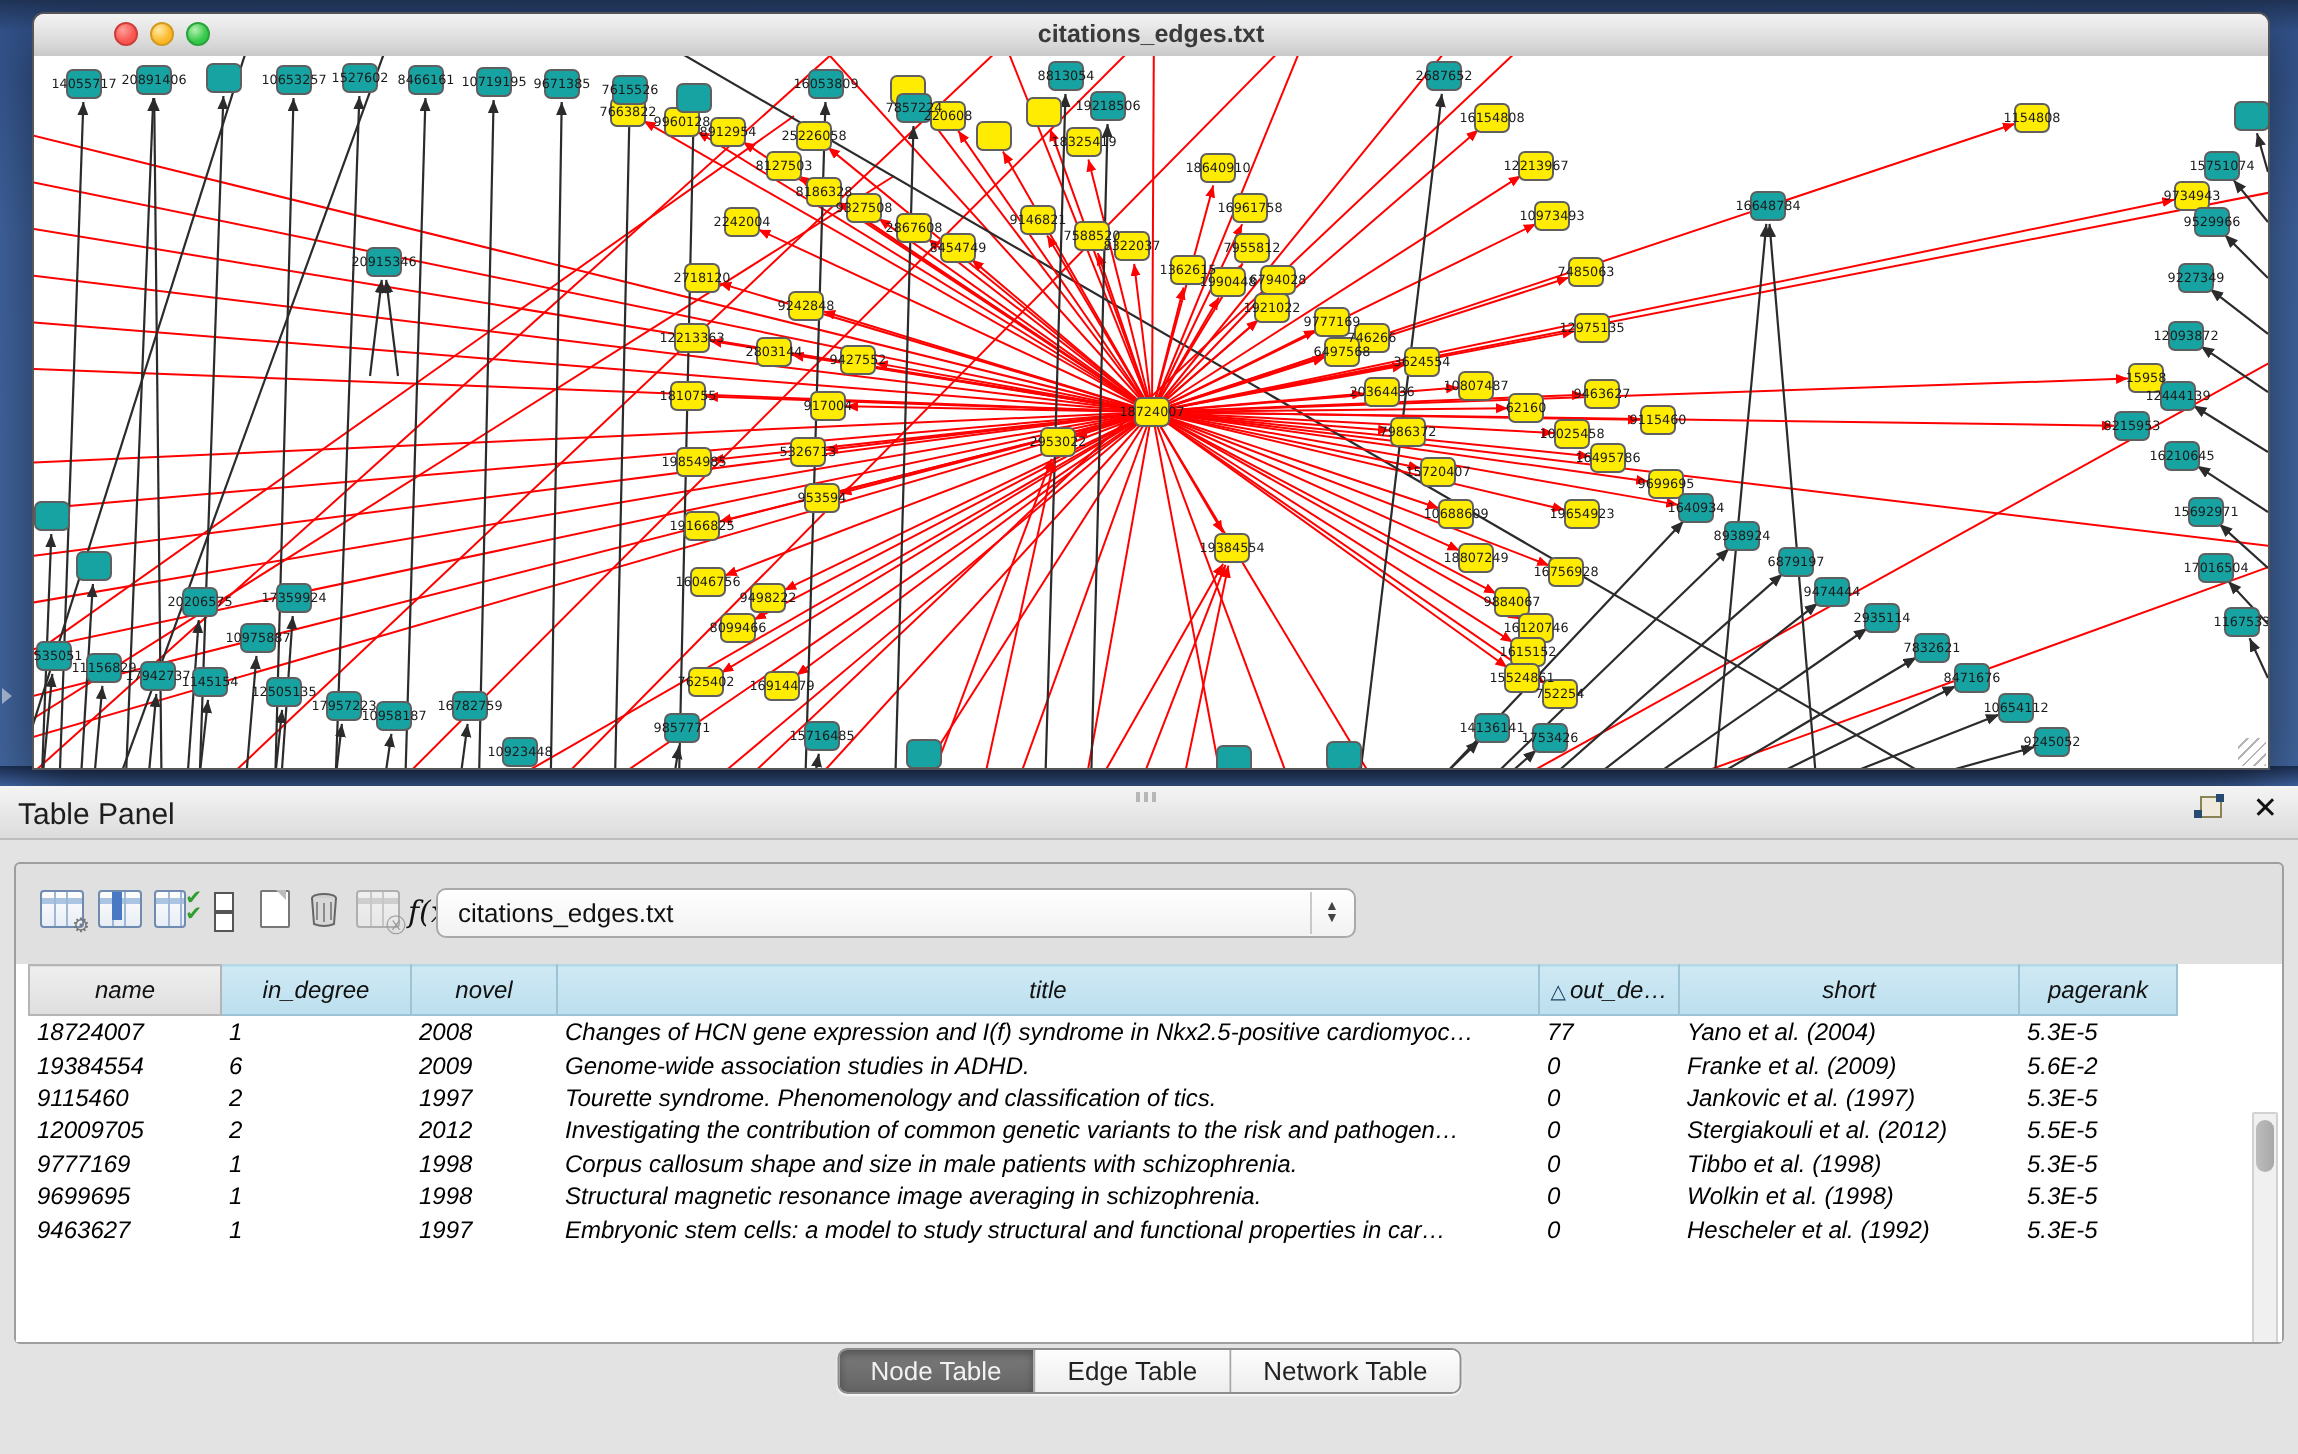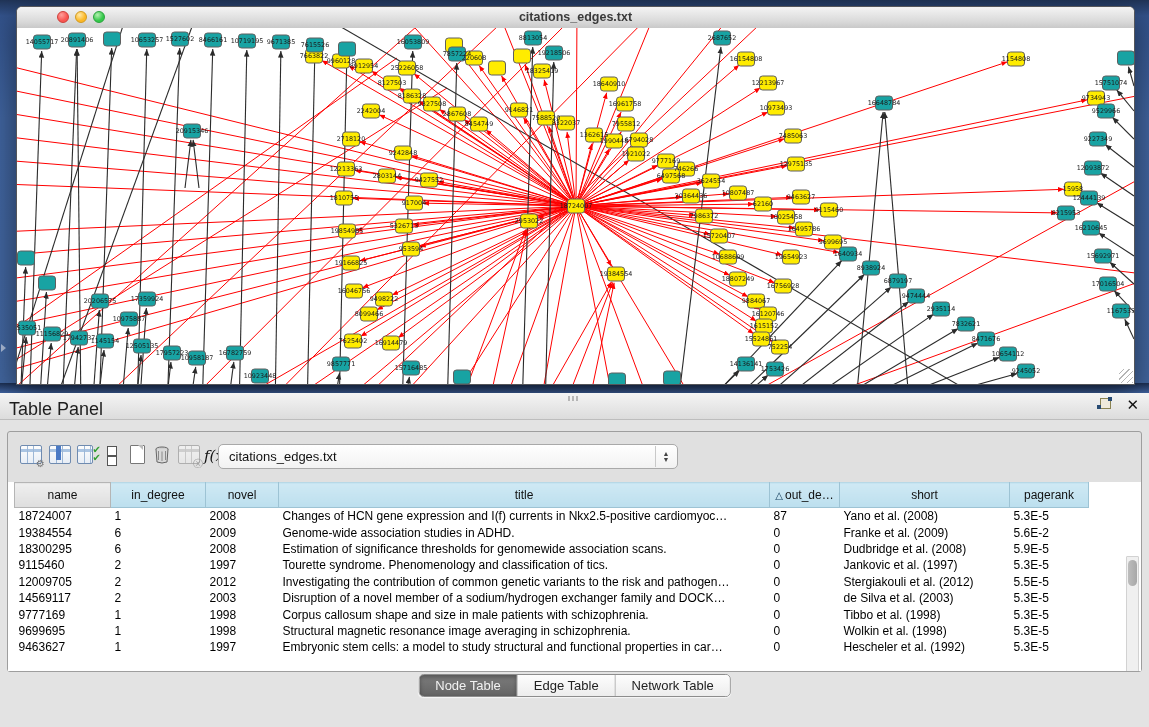--- a/index.html
+++ b/index.html
@@ -24,40 +24,40 @@
   .tl.green{left:76px;background:radial-gradient(circle at 35% 30%,#b4f0b0,#34c84a 60%);border:1px solid #29a33c;}
   .title-text{position:absolute;left:0;right:0;top:3px;text-align:center;font-size:12.5px;font-weight:bold;color:#3a3a3a;}
   .canvas{position:absolute;left:0;top:21px;width:1117px;height:356px;background:#fff;overflow:hidden;}
   .canvas svg{display:block;}
   .grip{position:absolute;right:1px;bottom:1px;width:14px;height:14px;
     background:repeating-linear-gradient(135deg,transparent 0 3px,#b5b5b5 3px 4px);}
   
   .table-panel{position:absolute;left:0;top:393px;width:1149px;height:334px;background:#e3e3e3;}
   .panel-header{position:absolute;left:0;top:0;width:100%;height:27px;box-sizing:border-box;
     background:linear-gradient(180deg,#f4f4f4,#dcdcdc);border-bottom:1px solid #bdbdbd;}
-  .panel-title{position:absolute;left:9px;top:6px;font-size:18px;color:#1e1e1e;}
+  .panel-title{position:absolute;left:9px;top:6px;font-size:15px;color:#1e1e1e;}
   .grip-dots{position:absolute;left:568px;top:3px;width:12px;height:5px;opacity:.55;
     background:repeating-linear-gradient(90deg,#888 0 2px,transparent 2px 4px);}
   .ph-icons{position:absolute;right:10px;top:4px;display:flex;gap:14px;align-items:center;}
   .float-ic{width:15px;height:15px;position:relative;cursor:pointer;}
   .float-ic .sq1{position:absolute;left:3px;top:1px;width:9px;height:9px;border:1px solid #8a8353;background:#efeadc;}
   .float-ic .sq2{position:absolute;left:0;top:8px;width:4px;height:4px;background:#274a73;}
   .float-ic .sq3{position:absolute;left:11px;top:0px;width:4px;height:4px;background:#274a73;}
   .close-ic{font-size:15px;font-weight:bold;color:#111;line-height:15px;cursor:pointer;}
   .panel-box{position:absolute;left:7px;top:38px;width:1135px;height:241px;box-sizing:border-box;
     border:1px solid #9e9e9e;border-radius:3px;background:#e0e0e0;}
   .toolbar{position:absolute;left:0;top:0;width:100%;height:50px;}
   .tb-ic{position:absolute;top:13px;width:22px;height:22px;cursor:pointer;}
   .fx{font-family:"DejaVu Serif","Liberation Serif",serif;font-style:italic;font-size:15px;color:#111;top:15px;}
   .dropdown{position:absolute;left:210px;top:12px;width:460px;height:25px;box-sizing:border-box;
     background:linear-gradient(180deg,#ffffff,#f2f2f2);border:1px solid #a9a9a9;border-radius:5px;
     font-size:13px;color:#111;line-height:23px;padding-left:10px;cursor:pointer;}
   .dd-stepper{position:absolute;right:1px;top:1px;width:20px;height:21px;border-left:1px solid #c9c9c9;
     display:flex;flex-direction:column;align-items:center;justify-content:center;font-size:7px;color:#444;line-height:6px;}
-  .tablewrap{position:absolute;left:0;top:50px;width:1133px;height:189px;background:#fff;overflow:hidden;}
+  .tablewrap{position:absolute;left:0;top:50px;width:1133px;height:189px;background:#fff;overflow:hidden;font-style:italic;}
   table.data{border-collapse:collapse;table-layout:fixed;margin-left:6px;width:1074px;font-size:12px;color:#000;}
   table.data col:nth-child(1){width:96px;}  table.data col:nth-child(2){width:95px;}
   table.data col:nth-child(3){width:73px;}  table.data col:nth-child(4){width:491px;}
   table.data col:nth-child(5){width:70px;}  table.data col:nth-child(6){width:170px;}
   table.data col:nth-child(7){width:79px;}
   table.data th{height:22px;background:linear-gradient(180deg,#cfe9f4,#bcdfee);
     border:1px solid #9dc3d4;border-top:1px solid #b7d8e6;font-size:12px;font-weight:normal;
     color:#111;text-align:center;overflow:hidden;white-space:nowrap;cursor:pointer;}
   table.data th:first-child{background:linear-gradient(180deg,#efefef,#dedede);border-color:#b5b5b5;}
   table.data td{height:16.4px;padding:0 4px;white-space:nowrap;overflow:hidden;border:none;}
@@ -647,69 +647,51 @@
               <th><span class="sortmark">△</span>out_de…</th>
               <th>short</th>
               <th>pagerank</th>
             </tr>
           </thead>
         <tbody id="tbody-rows">
             <tr>
               <td>18724007</td>
               <td>1</td>
               <td>2008</td>
-              <td>Changes of HCN gene expression and I(f) currents in Nkx2.5-positive cardiomyoc…</td>
-              <td>87</td>
-              <td>Yano et al. (2008)</td>
+              <td>Changes of HCN gene expression and I(f) syndrome in Nkx2.5-positive cardiomyoc…</td>
+              <td>77</td>
+              <td>Yano et al. (2004)</td>
               <td>5.3E-5</td>
             </tr>
             <tr>
               <td>19384554</td>
               <td>6</td>
               <td>2009</td>
               <td>Genome-wide association studies in ADHD.</td>
               <td>0</td>
               <td>Franke et al. (2009)</td>
               <td>5.6E-2</td>
-            </tr>
-            <tr>
-              <td>18300295</td>
-              <td>6</td>
-              <td>2008</td>
-              <td>Estimation of significance thresholds for genomewide association scans.</td>
-              <td>0</td>
-              <td>Dudbridge et al. (2008)</td>
-              <td>5.9E-5</td>
             </tr>
             <tr>
               <td>9115460</td>
               <td>2</td>
               <td>1997</td>
               <td>Tourette syndrome. Phenomenology and classification of tics.</td>
               <td>0</td>
               <td>Jankovic et al. (1997)</td>
               <td>5.3E-5</td>
             </tr>
             <tr>
               <td>12009705</td>
               <td>2</td>
               <td>2012</td>
               <td>Investigating the contribution of common genetic variants to the risk and pathogen…</td>
               <td>0</td>
               <td>Stergiakouli et al. (2012)</td>
               <td>5.5E-5</td>
-            </tr>
-            <tr>
-              <td>14569117</td>
-              <td>2</td>
-              <td>2003</td>
-              <td>Disruption of a novel member of a sodium/hydrogen exchanger family and DOCK…</td>
-              <td>0</td>
-              <td>de Silva et al. (2003)</td>
-              <td>5.3E-5</td>
             </tr>
             <tr>
               <td>9777169</td>
               <td>1</td>
               <td>1998</td>
               <td>Corpus callosum shape and size in male patients with schizophrenia.</td>
               <td>0</td>
               <td>Tibbo et al. (1998)</td>
               <td>5.3E-5</td>
             </tr>

